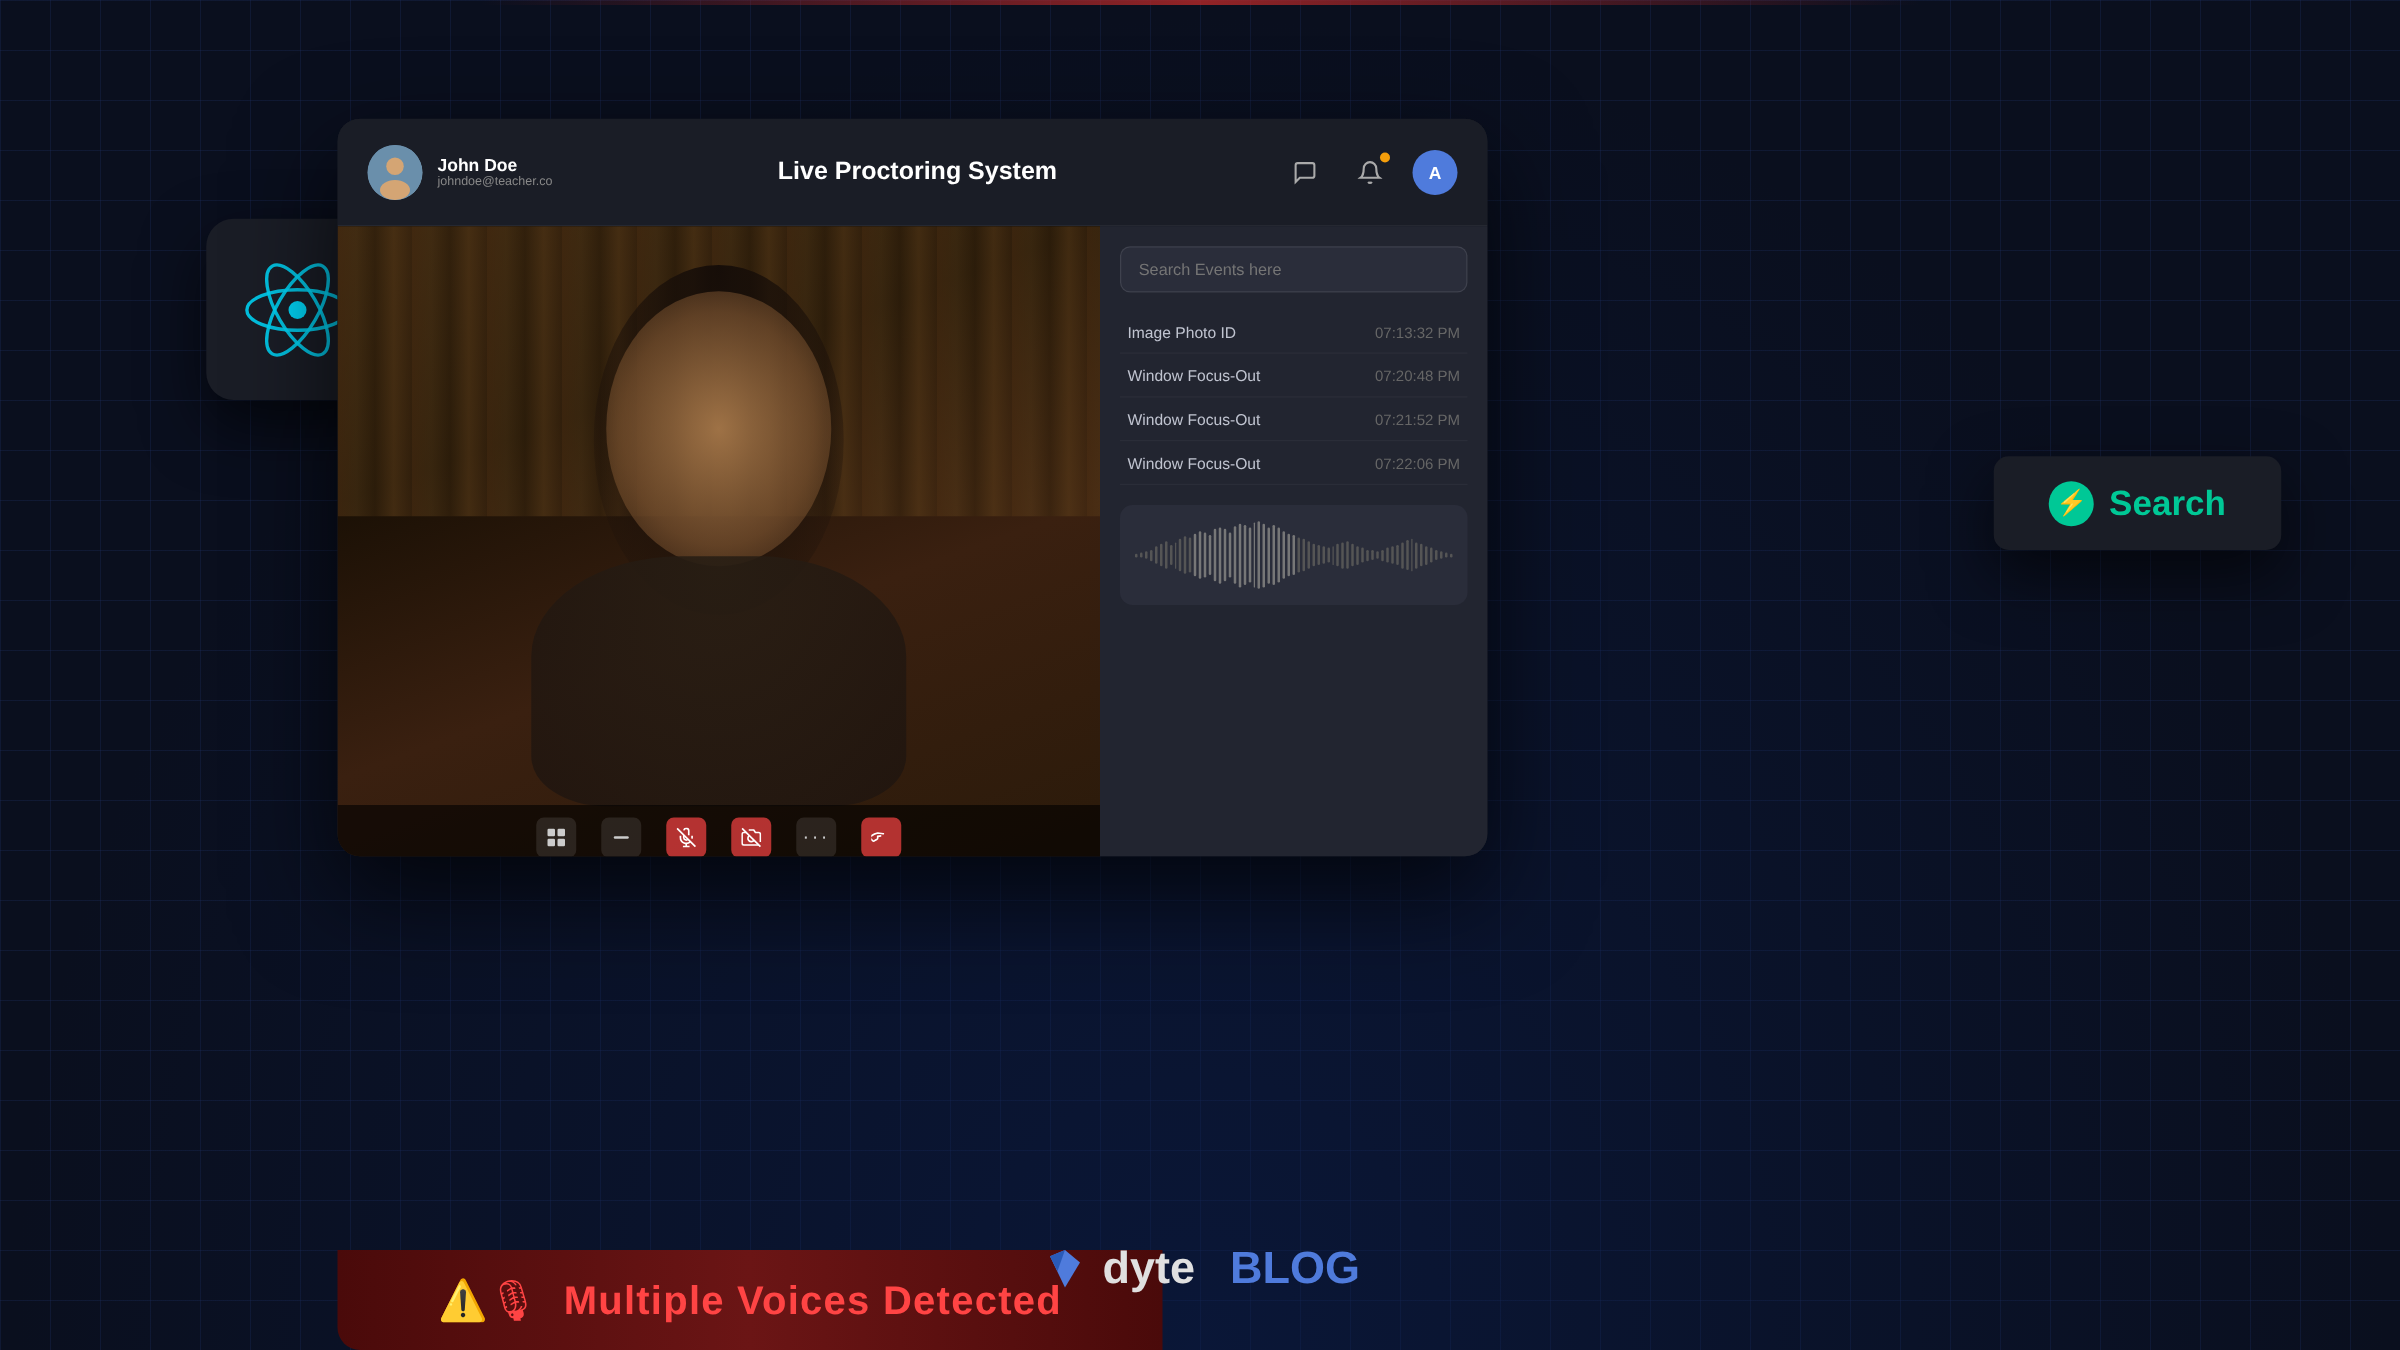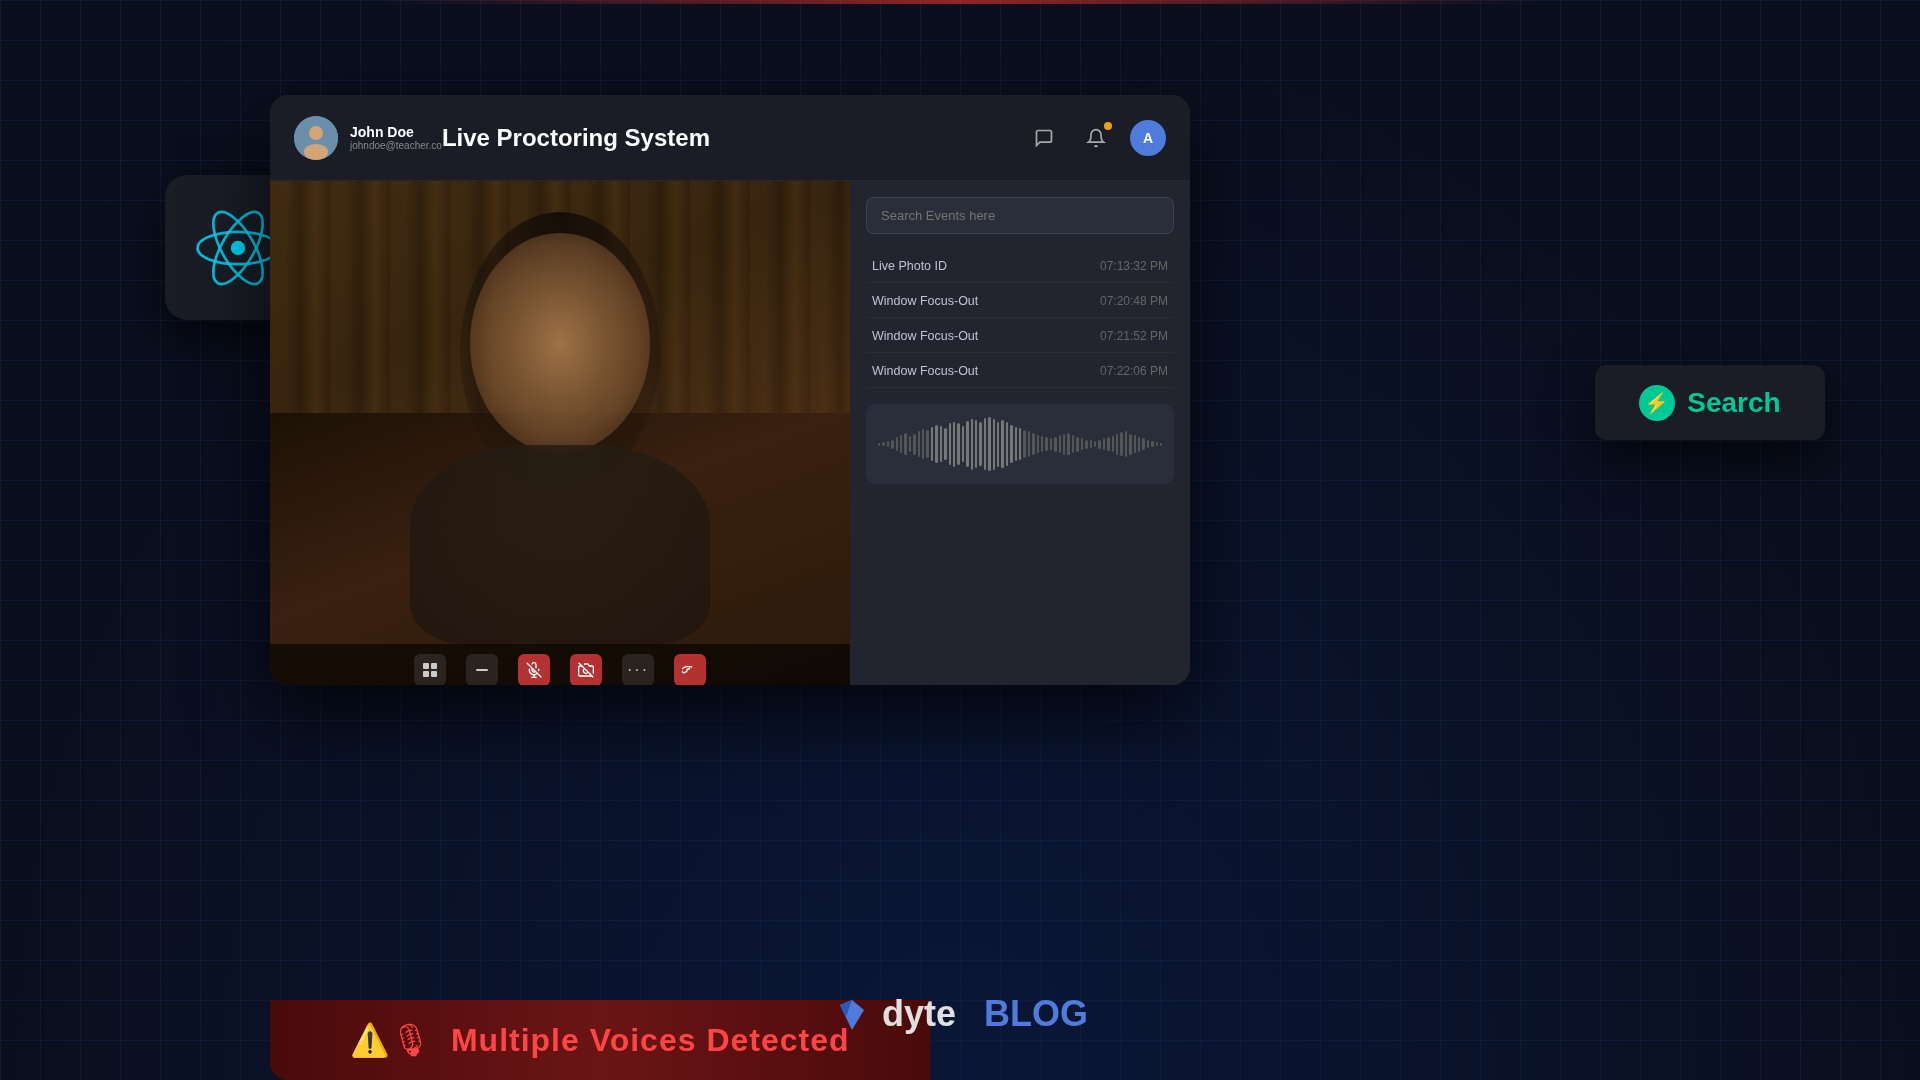--- a/index.html
+++ b/index.html
@@ -95,22 +95,23 @@
       font-weight: 600;
     }
 
     .user-email {
       color: #888;
       font-size: 10px;
     }
 
     .header-title {
       flex: 1;
+      text-align: center;
       color: #ffffff;
-      font-size: 24px;
+      font-size: 20px;
       font-weight: 600;
     }
 
     .header-actions {
       display: flex;
       align-items: center;
       gap: 16px;
     }
 
     .icon-btn {
@@ -218,21 +219,21 @@
       font-size: 14px;
     }
 
     .ctrl-btn.red-btn {
       background: rgba(220, 60, 60, 0.8);
       color: white;
     }
 
     
     .events-panel {
-      width: 340px;
+      width: 310px;
       background: #222530;
       padding: 16px;
       overflow-y: auto;
     }
 
     .search-box {
       background: #2a2d3a;
       border: 1px solid rgba(255,255,255,0.1);
       border-radius: 8px;
       padding: 10px 14px;
@@ -554,21 +555,21 @@
           </svg>
         </div>
       </div>
     </div>
 
     <div class="events-panel">
       <input class="search-box" type="text" placeholder="Search Events here" style="">
 
       <div class="events-list" id="events-list">
           <div class="event-item">
-    <span class="event-name">Live Photo ID</span>
+    <span class="event-name">Image Photo ID</span>
     <span class="event-time">07:13:32 PM</span>
   </div>
           <div class="event-item">
     <span class="event-name">Window Focus-Out</span>
     <span class="event-time">07:20:48 PM</span>
   </div>
           <div class="event-item">
     <span class="event-name">Window Focus-Out</span>
     <span class="event-time">07:21:52 PM</span>
   </div>

